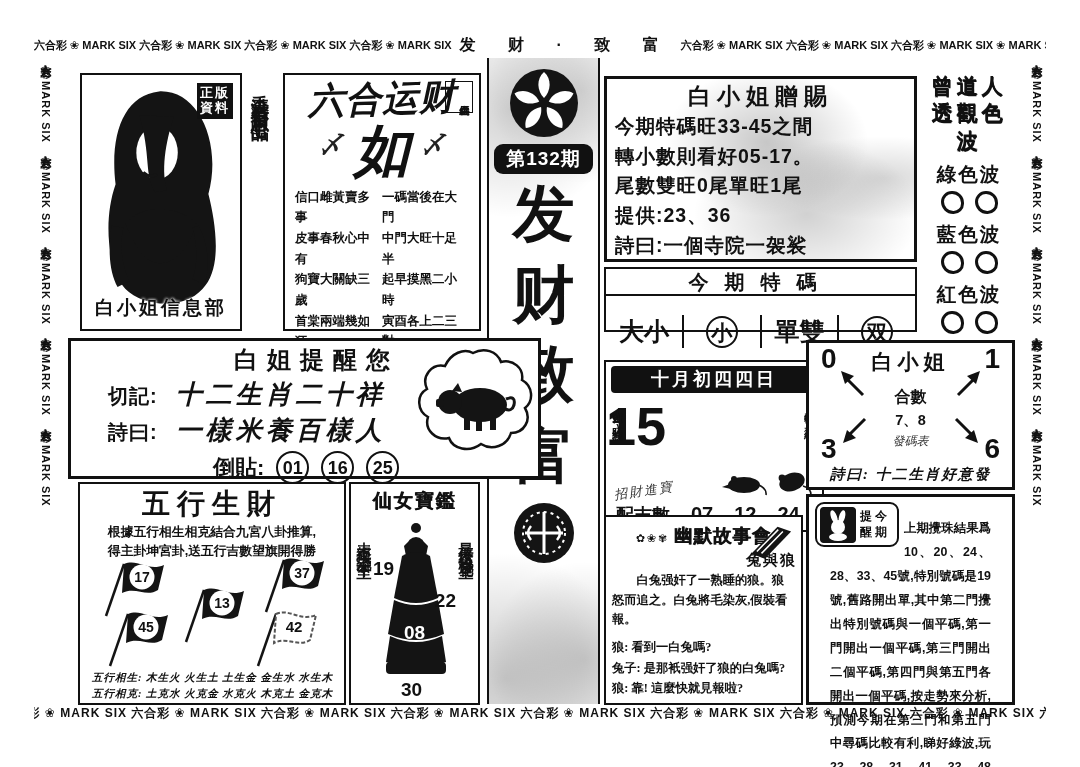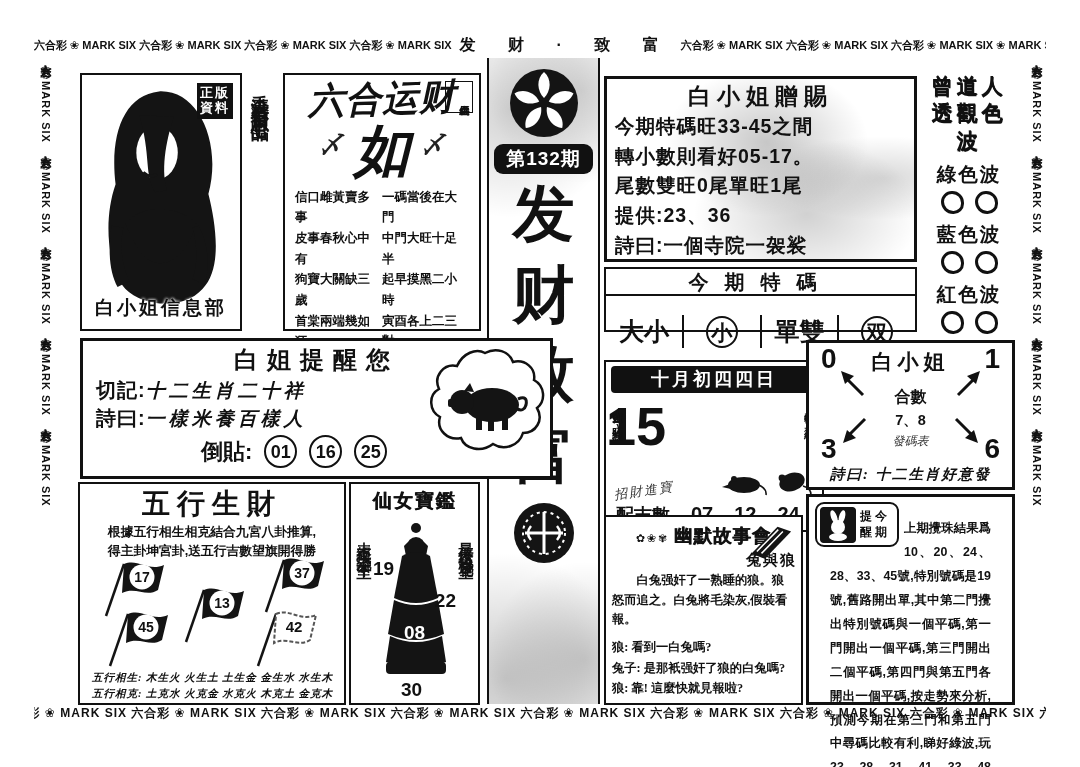--- a/index.html
+++ b/index.html
@@ -183,26 +183,26 @@
 
   
   .waves-panel { position:absolute; left:922px; top:72px; width:94px; height:260px; text-align:center; }
   .wv-title { font-size:21px; font-weight:900; letter-spacing:4px; line-height:1.3; text-shadow:.6px .6px 0 #111; }
   .wv-group { margin-top:7px; }
   .wv-label { font-size:19.5px; font-weight:900; letter-spacing:2px; }
   .wv-circles { display:flex; justify-content:center; gap:11px; margin-top:3px; }
   .wv-circle { width:23px; height:23px; border:3px solid #111; border-radius:48% 52% 46% 54%; background:#fff; }
 
   
-  .reminder-panel { left:80px; top:338px; width:473px; height:141px; }
+  .reminder-panel { left:68px; top:338px; width:473px; height:141px;padding-left:24px; }
   .rem-title { text-align:center; font-size:24px; font-weight:900; letter-spacing:9px; margin-top:3px; }
   .rem-row { display:flex; align-items:baseline; padding-left:13px; margin-top:1px; }
   .rem-label { font-size:20px; font-weight:900; letter-spacing:1px; }
   .rem-text {
-    font-size:19px; font-weight:700; letter-spacing:4px; margin-left:0;
+    font-size:26px; font-weight:700; letter-spacing:4px; margin-left:18px;
     font-family:Liberation Sans, sans-serif; font-style:italic;
   }
   .rem-paste { display:flex; align-items:center; gap:12px; padding-left:118px; margin-top:3px; }
   .rem-paste-label { font-size:22px; font-weight:900; }
   .numcircle {
     width:33px; height:33px; border:2.5px solid #111; border-radius:50%;
     text-align:center; line-height:31px; font-size:18px; font-weight:900;
   }
   .rem-cloud { position:absolute; right:4px; top:6px; }
 

